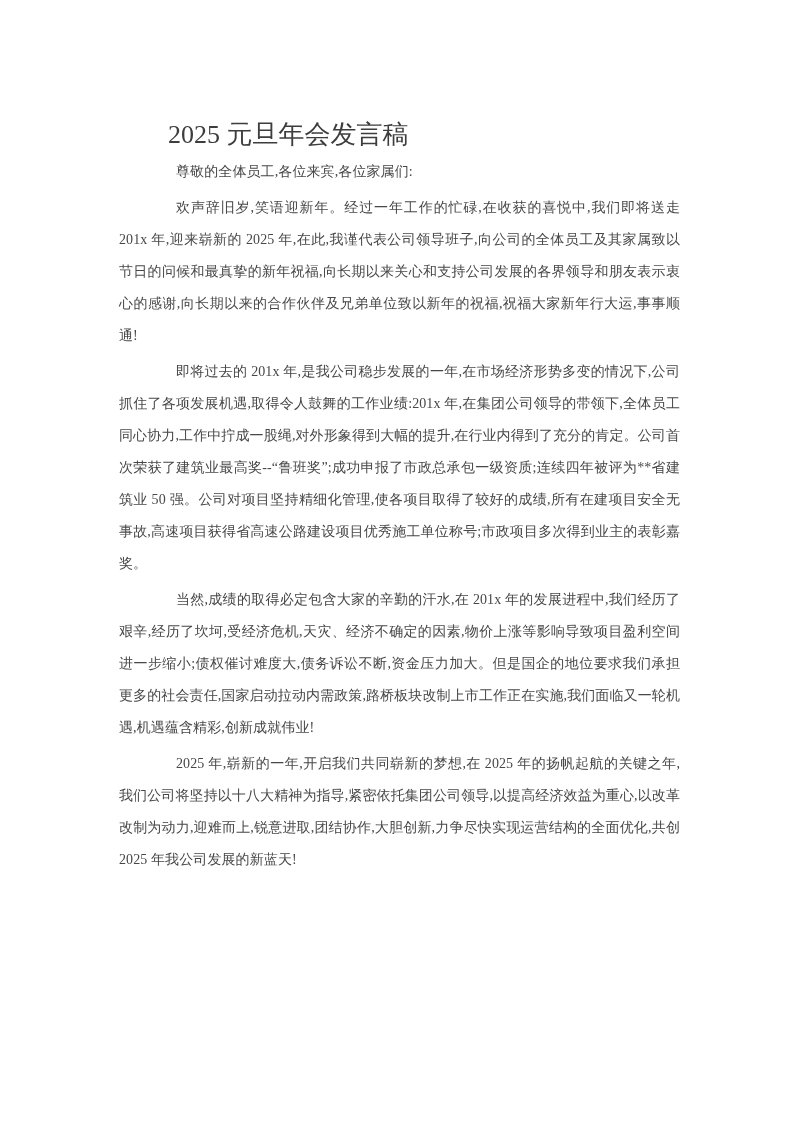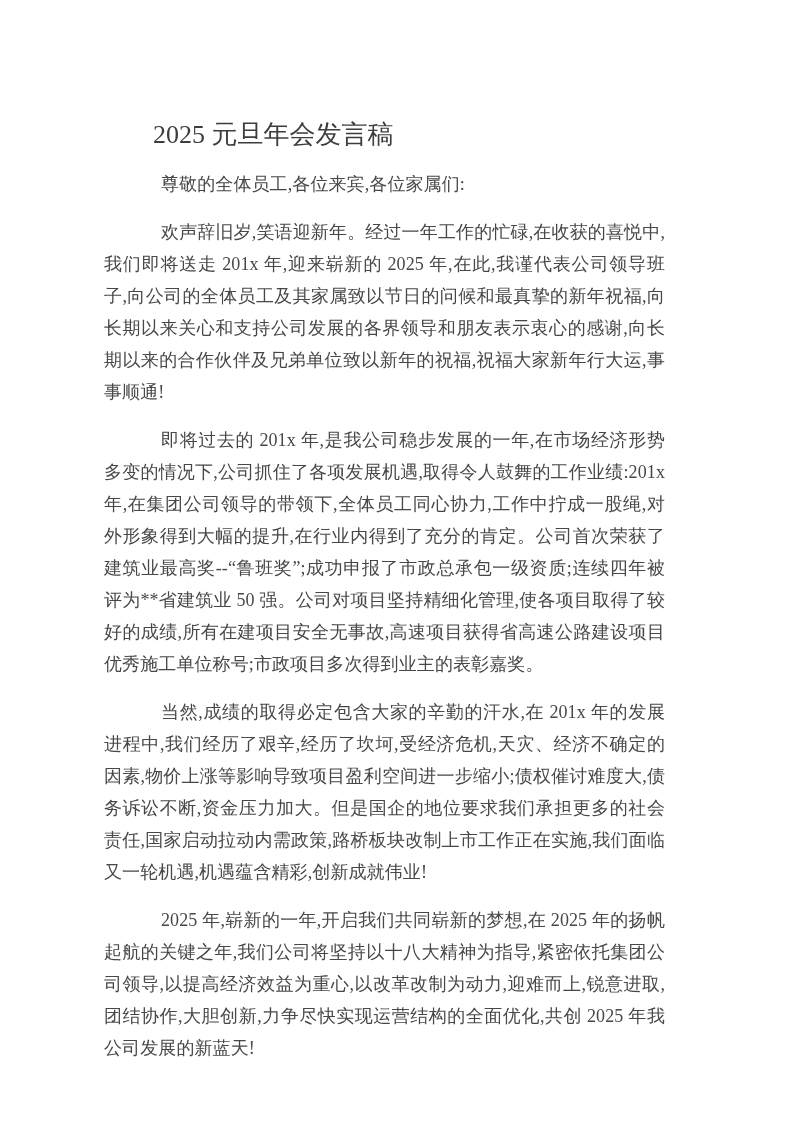--- a/index.html
+++ b/index.html
@@ -6,21 +6,21 @@
   body {
     width: 794px;
     height: 1123px;
     background: #ffffff;
     position: relative;
     overflow: hidden;
     font-family: "Liberation Serif", "DejaVu Serif", serif;
   }
   .page {
     position: absolute;
-    left: 104px;
+    left: 119px;
     top: 0;
     width: 561px;
     color: var(--body-color, #474747);
   }
   .doc-title {
     font-weight: 400;
     font-size: 26px;
     line-height: 34px;
     margin: 118px 0 0 49px;
     color: var(--title-color, #3d3d3d);
@@ -28,23 +28,23 @@
   }
   .doc-subtitle {
     font-size: 15px;
     font-weight: 700;
     line-height: 32px;
     margin: 14px 0 0 0;
     text-indent: 57px;
     color: var(--subtitle-color, #383838);
   }
   .body-p {
-    font-size: 18px;
+    font-size: 14px;
     line-height: 32px;
-    margin: 16px 0 4px 0;
+    margin: 4px 0 4px 0;
     text-indent: 57px;
     text-align: justify;
     letter-spacing: 0.1px;
   }
 </style>
 </head>
 <body style="background: rgb(255, 255, 255);">
 
 <div class="page">
   <h1 class="doc-title">2025 元旦年会发言稿</h1>

